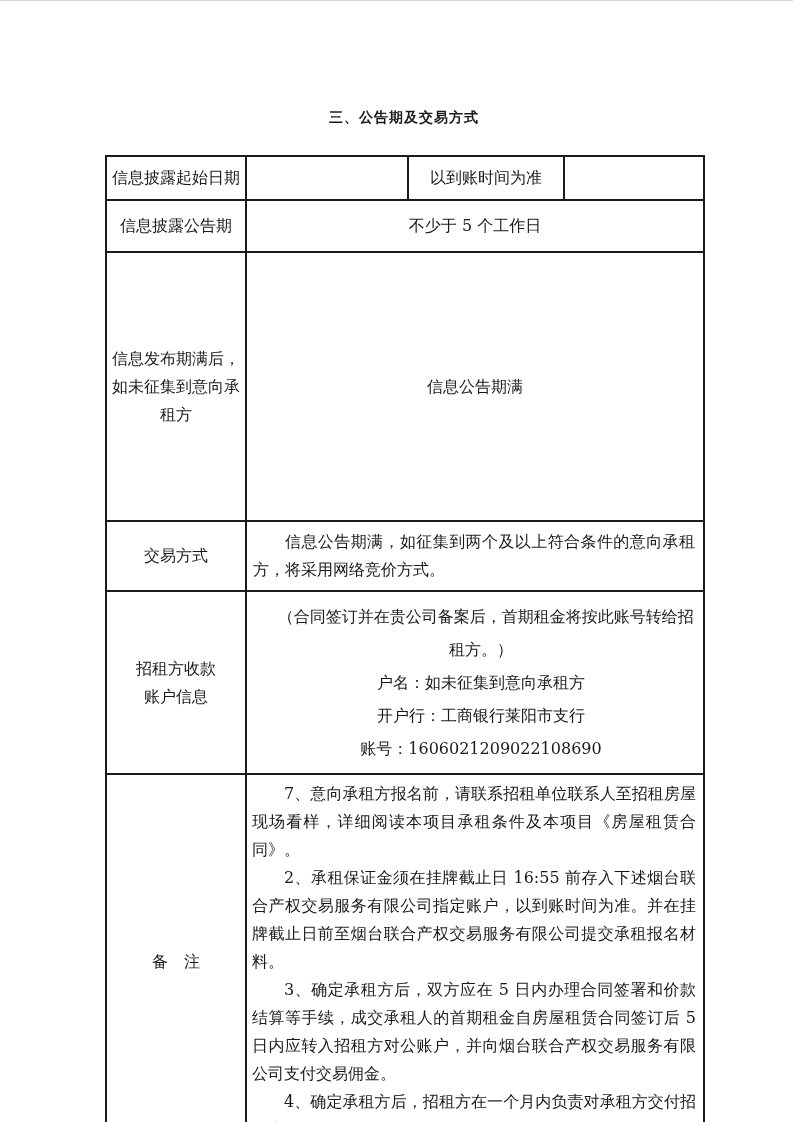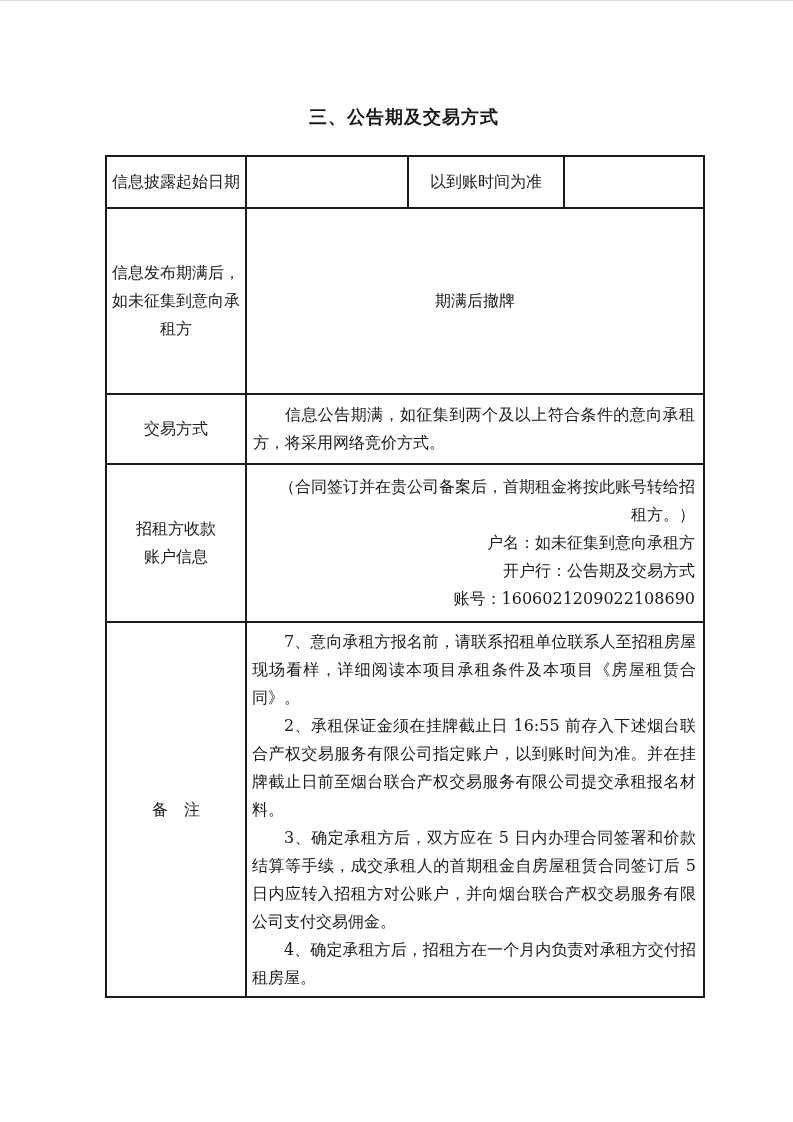--- a/index.html
+++ b/index.html
@@ -19,21 +19,21 @@
   .page-top-edge {
     position: absolute;
     top: 0; left: 0; right: 0;
     height: 1px;
     background: #d9d9d9;
   }
   .doc-title {
     margin: 102px auto 0 105px;
     width: 598px;
     text-align: center;
-    font-size: 18px;
+    font-size: 14px;
     line-height: 30px;
     font-weight: bold;
     letter-spacing: 1px;
   }
   table.announce-table {
     margin: 23px 0 0 105px;
     width: 598px;
     border-collapse: collapse;
     table-layout: fixed;
     font-size: 16px;
@@ -63,36 +63,36 @@
   td.val-left p.indent {
     text-indent: 2em;
     line-height: 28px;
     text-align: justify;
   }
   td.account-cell {
     padding: 8px 8px 8px 20px;
     vertical-align: middle;
   }
   td.account-cell .acct-line {
-    line-height: 28px;
-    text-align: right;
+    line-height: 33px;
+    text-align: center;
   }
   td.account-cell .acct-note { text-indent: 0.6em; }
   td.remarks-cell {
     padding: 5px 7px 4px 5px;
     vertical-align: top;
   }
   td.remarks-cell p {
     text-indent: 2em;
     line-height: 28px;
     text-align: justify;
   }
-  tr.r-date   { height: 52px; margin-left: 39px; }
+  tr.r-date   { height: 44px; margin-left: 39px; }
   tr.r-period { height: 52px; }
-  tr.r-expire { height: 186px; }
+  tr.r-expire { height: 269px; }
   tr.r-method { height: 64px; }
   tr.r-acct   { height: 146px; }
   tr.r-remark { height: 255px; }
 </style>
 </head>
 <body>
 
 <div class="page">
   <div class="page-top-edge"></div>
 
@@ -106,40 +106,44 @@
       <col style="width:140px">
     </colgroup>
     <tbody>
       <tr class="r-date">
         <th class="lbl">信息披露起始日期</th>
         <td class="val-center"></td>
         <th class="lbl">以到账时间为准</th>
         <td class="val-center"></td>
       </tr>
 
+      <tr class="r-period">
+        <th class="lbl">信息披露公告期</th>
+        <td class="val-center" colspan="3">不少于 5 个工作日</td>
+      </tr>
 
       <tr class="r-expire">
         <th class="lbl">信息发布期满后，如未征集到意向承租方</th>
-        <td class="val-center" colspan="3">期满后撤牌</td>
+        <td class="val-center" colspan="3">信息公告期满</td>
       </tr>
 
       <tr class="r-method">
         <th class="lbl">交易方式</th>
         <td class="val-left" colspan="3">
           <p class="indent">信息公告期满，如征集到两个及以上符合条件的意向承租方，将采用网络竞价方式。</p>
         </td>
       </tr>
 
       <tr class="r-acct">
         <th class="lbl preline">招租方收款
 账户信息</th>
         <td class="account-cell" colspan="3">
           <div class="acct-line acct-note">（合同签订并在贵公司备案后，首期租金将按此账号转给招租方。）</div>
           <div class="acct-line">户名：如未征集到意向承租方</div>
-          <div class="acct-line">开户行：公告期及交易方式</div>
+          <div class="acct-line">开户行：工商银行莱阳市支行</div>
           <div class="acct-line">账号：1606021209022108690</div>
         </td>
       </tr>
 
       <tr class="r-remark">
         <th class="lbl">备　注</th>
         <td class="remarks-cell" colspan="3">
           <p>7、意向承租方报名前，请联系招租单位联系人至招租房屋现场看样，详细阅读本项目承租条件及本项目《房屋租赁合同》。</p>
           <p>2、承租保证金须在挂牌截止日 16:55 前存入下述烟台联合产权交易服务有限公司指定账户，以到账时间为准。并在挂牌截止日前至烟台联合产权交易服务有限公司提交承租报名材料。</p>
           <p>3、确定承租方后，双方应在 5 日内办理合同签署和价款结算等手续，成交承租人的首期租金自房屋租赁合同签订后 5 日内应转入招租方对公账户，并向烟台联合产权交易服务有限公司支付交易佣金。</p>

